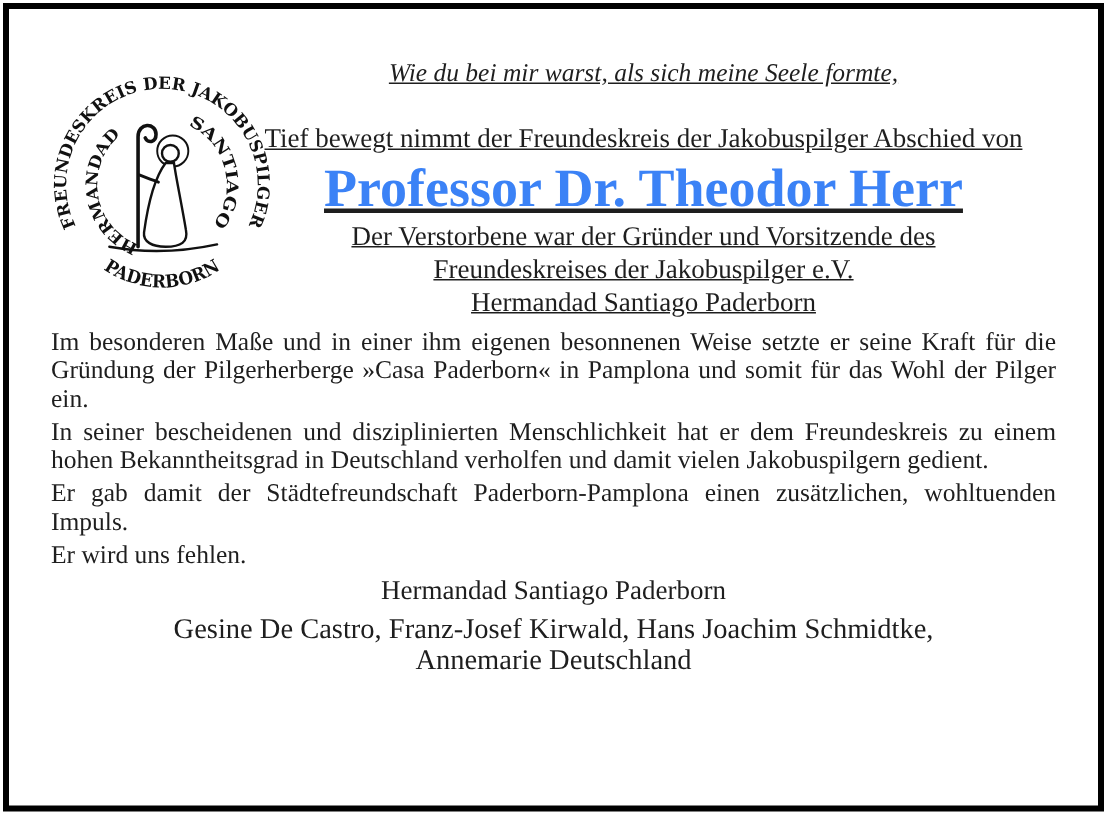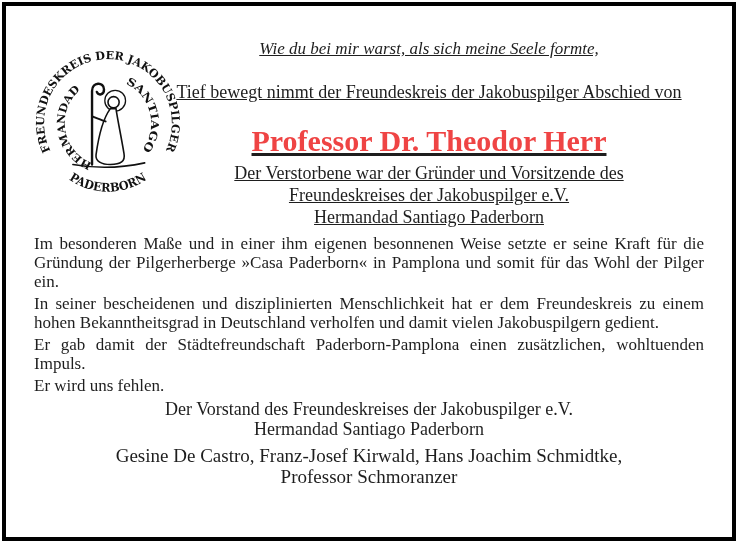--- a/index.html
+++ b/index.html
@@ -27,21 +27,21 @@
   }
   .seal text {
     font-family: "DejaVu Serif", "Liberation Serif", serif;
     font-weight: bold;
     fill: #111111;
   }
 
   .header { margin: 32px 30px 0 150px; text-align: center; text-decoration: underline; }
   .quote   { font-style: italic; font-size: 17px; line-height: 22px; }
   .intro   { margin-top: 22px; font-size: 18px; line-height: 20px; }
-  .name    { margin: 20px 0 2px 0; font-size: 30px; line-height: 38px; font-weight: bold; color: #ef4444; }
+  .name    { margin: 4px 0 2px 0; font-size: 36px; line-height: 38px; font-weight: bold; color: #3b82f6; }
   .subtitle{ font-size: 18px; line-height: 22px; }
 
   .body-text { margin: 6px 28px 0 28px; font-size: 17px; line-height: 19px; text-align: justify; }
   .body-text p { margin: 0 0 3px 0; }
   .farewell { text-align: left; }
 
   .closing     { margin-top: 4px; text-align: center; font-size: 18px; line-height: 20px; }
   .signatories { margin-top: 6px; text-align: center; font-size: 19px; line-height: 21px; }
 </style>
 </head>
@@ -100,23 +100,22 @@
     </div>
 
     <div class="body-text">
       <p>Im besonderen Maße und in einer ihm eigenen besonnenen Weise setzte er seine Kraft für die Gründung der Pilgerherberge »Casa Paderborn« in Pamplona und somit für das Wohl der Pilger ein.</p>
       <p>In seiner bescheidenen und disziplinierten Menschlichkeit hat er dem Freundeskreis zu einem hohen Bekanntheitsgrad in Deutschland verholfen und damit vielen Jakobuspilgern gedient.</p>
       <p>Er gab damit der Städtefreundschaft Paderborn-Pamplona einen zusätzlichen, wohltuenden Impuls.</p>
       <p class="farewell">Er wird uns fehlen.</p>
     </div>
 
     <div class="closing">
-      <div>Der Vorstand des Freundeskreises der Jakobuspilger e.V.</div>
       <div>Hermandad Santiago Paderborn</div>
     </div>
 
     <div class="signatories">
       <div>Gesine De Castro, Franz-Josef Kirwald, Hans Joachim Schmidtke,</div>
-      <div>Professor Schmoranzer</div>
+      <div>Annemarie Deutschland</div>
     </div>
 
   </div>
 </div>
 
 </body></html>

